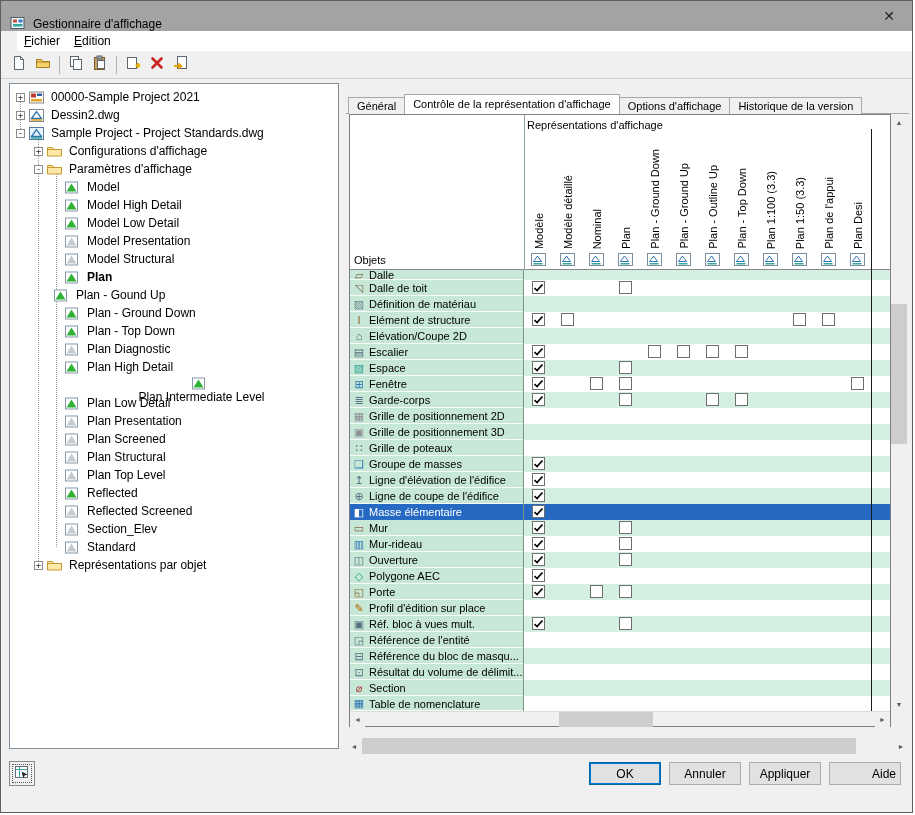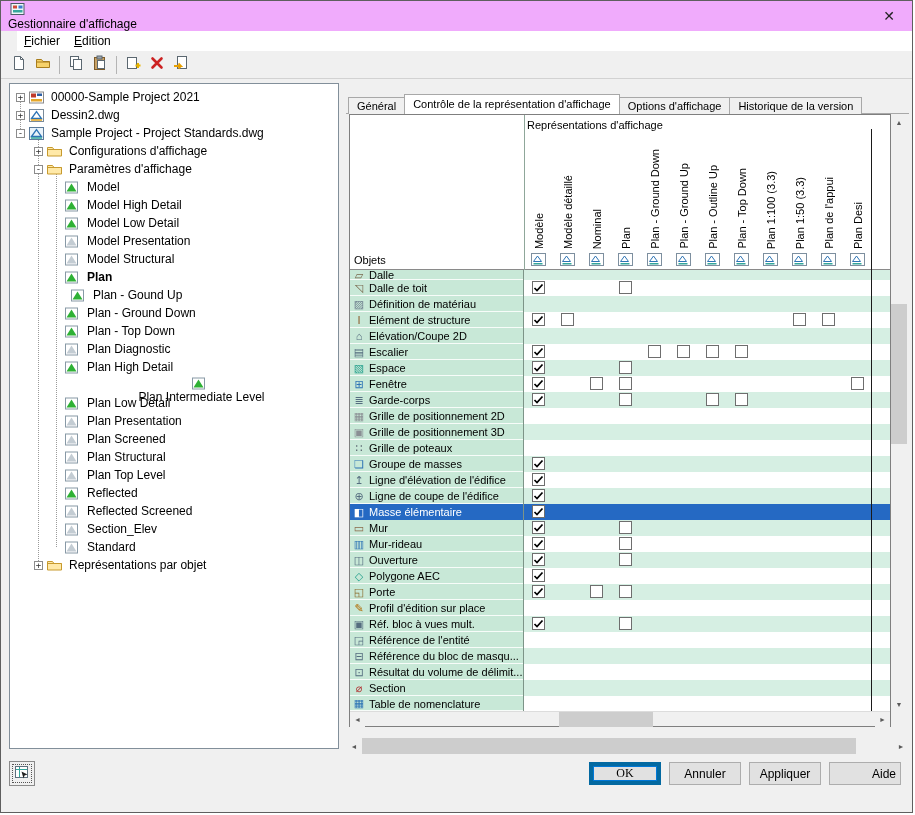--- a/index.html
+++ b/index.html
@@ -1,21 +1,21 @@
 <!DOCTYPE html>
 <html style="--sel: #2569c3; --row-green: #d6efe3; --name-green: #c8e8d7;"><head>
 <meta charset="utf-8">
 <style>
   html,body{margin:0;padding:0;width:915px;height:815px;overflow:hidden;
     font-family:"Liberation Sans", sans-serif;background:#fff;}
   *{box-sizing:border-box;}
   .window{position:relative;width:913px;height:813px;border:1px solid #5f5f5f;background:#f0f0f0;}
 
   
-  .titlebar{position:absolute;left:0;top:0;right:0;height:30px;background:#f0abfc;display:flex;align-items:flex-start;flex-direction:column;}
+  .titlebar{position:absolute;left:0;top:0;right:0;height:30px;background:#a3a3a3;display:flex;align-items:flex-end;}
   .title-icon{margin-left:9px;width:16px;height:16px;display:inline-flex;}
   .title-text{margin-left:7px;font-size:12px;color:#000;}
   .close-btn{position:absolute;right:0;top:0;width:46px;height:30px;display:flex;align-items:center;justify-content:center;font-size:14px;color:#222;cursor:default;}
 
   
   .menubar{position:absolute;left:16px;top:30px;right:0;height:20px;background:#fff;display:flex;align-items:center;font-size:12px;}
   .menu-item{padding:2px 7px;color:#000;}
   .menu-item u{text-decoration:underline;}
 
   
@@ -77,21 +77,21 @@
   .vscroll .a-u{top:0;left:0;width:16px;height:16px;}
   .vscroll .a-d{bottom:0;left:0;width:16px;height:16px;}
   .vscroll .thumb{top:190px;left:0;width:16px;height:140px;}
   .hscroll2{left:0;top:649px;width:563px;height:16px;}
   .hscroll2 .a-l{left:0;top:0;width:16px;height:16px;}
   .hscroll2 .a-r{right:0;top:0;width:16px;height:16px;}
   .hscroll2 .thumb{left:16px;top:0;width:494px;height:16px;}
 
   
   .btn{position:absolute;top:761px;width:72px;height:23px;background:#e1e1e1;border:1px solid #adadad;font-size:12px;font-family:"Liberation Sans",sans-serif;color:#000;display:flex;align-items:center;justify-content:center;}
-  .btn.default{border:4px solid #0369a1;box-shadow:0 0 0 1px #0078d7 inset;font-family:Liberation Serif, serif;}
+  .btn.default{border:1px solid #0369a1;box-shadow:0 0 0 1px #0078d7 inset;}
   .anchorbtn{position:absolute;left:8px;top:760px;width:26px;height:25px;background:#f0f0f0;border:1px solid #8a8a8a;display:flex;align-items:center;justify-content:center;outline:1px dotted #555;outline-offset:-4px;}
 </style>
 </head>
 <body>
 
 <div class="window">
 
   <div class="titlebar">
     <span class="title-icon">
       <svg width="16" height="16">
@@ -262,21 +262,21 @@
       </div>
       <div class="trow bold" style="padding-left: 55px;">
         <span class="tico">
           <svg width="13" height="13">
             <rect x="0.5" y="1" width="12" height="11" fill="#fff" stroke="#8899a6"></rect>
             <path d="M1.5 10.5 L6.5 2.5 L11.5 10.5 Z" fill="#2eb135"></path>
           </svg>
         </span>
         <span class="tlabel">Plan</span>
       </div>
-      <div class="trow" style="padding-left: 61px;">
+      <div class="trow" style="padding-left: 44px;">
         <span class="tico">
           <svg width="13" height="13">
             <rect x="0.5" y="1" width="12" height="11" fill="#fff" stroke="#8899a6"></rect>
             <path d="M1.5 10.5 L6.5 2.5 L11.5 10.5 Z" fill="#2eb135"></path>
           </svg>
         </span>
         <span class="tlabel">Plan - Gound Up</span>
       </div>
       <div class="trow" style="padding-left: 55px;">
         <span class="tico">

